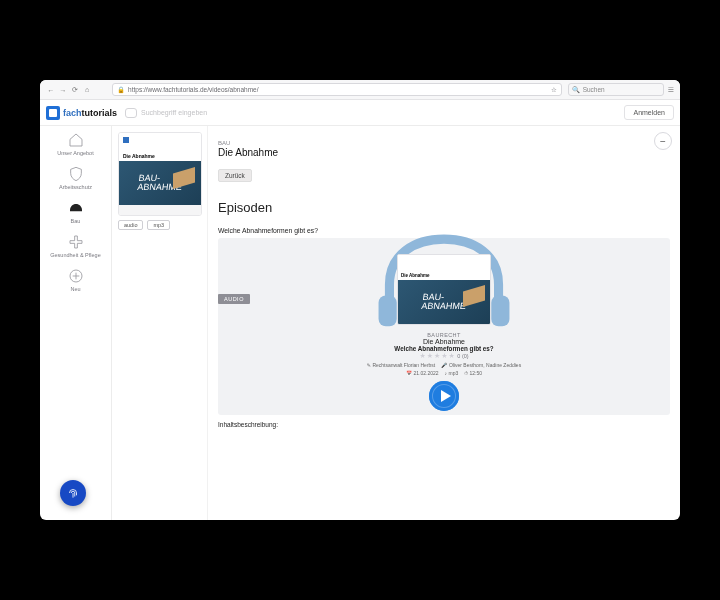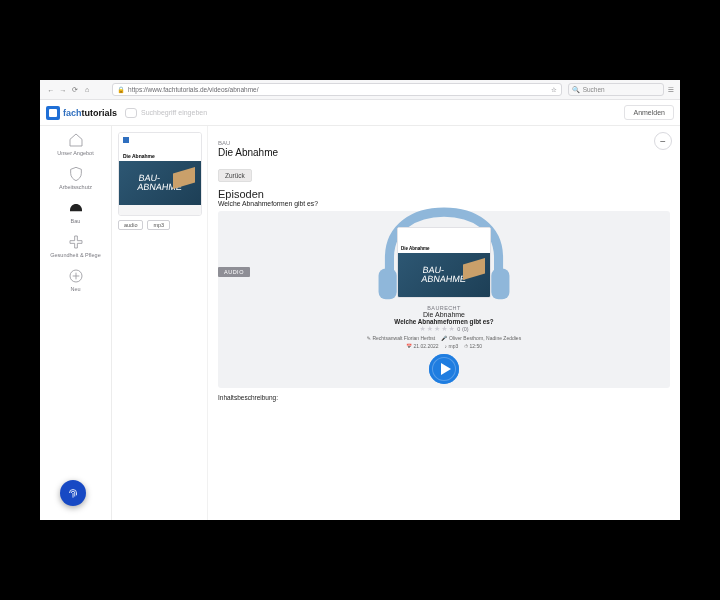--- a/index.html
+++ b/index.html
@@ -1,17 +1,17 @@
 <!DOCTYPE html>
 <html><head>
 <meta charset="utf-8">
 <style>
   *{box-sizing:border-box;margin:0;padding:0;font-family:Arial,Helvetica,sans-serif}
   body{background:#000;width:720px;height:600px;overflow:hidden;display:flex;align-items:center;justify-content:center}
-  .window{width:640px;height:440px;background:#fff;border-radius:0;box-shadow:0 4px 24px rgba(0,0,0,.5);display:flex;flex-direction:column;overflow:hidden}
+  .window{width:640px;height:440px;background:#fff;border-radius:6px;box-shadow:0 4px 24px rgba(0,0,0,.5);display:flex;flex-direction:column;overflow:hidden}
   
   .chrome{height:20px;background:#f7f7f8;display:flex;align-items:center;padding:0 6px;font-size:7px;color:#555;border-bottom:1px solid #e4e4e6}
   .chrome .nav-btn{width:10px;height:10px;display:flex;align-items:center;justify-content:center;margin-right:2px;color:#777}
   .chrome .spacer{width:18px}
   .chrome .lock{margin-right:3px}
   .urlbar{flex:1;background:#fff;border:1px solid #d8d8dc;border-radius:3px;height:13px;display:flex;align-items:center;padding:0 4px;color:#6b6b70;font-size:6.5px}
   .urlbar .url{flex:1}
   .chrome .search{width:96px;height:13px;border:1px solid #d8d8dc;border-radius:3px;display:flex;align-items:center;padding:0 4px;margin-left:6px;font-size:6.5px;color:#888}
   .chrome .menu{margin-left:4px;color:#888}
   
@@ -44,21 +44,21 @@
   .thumb .art::after{content:"";position:absolute;right:6px;top:6px;width:22px;height:22px;background:#caa06a;clip-path:polygon(0 30%,100% 0,100% 70%,0 100%)}
   .thumb .foot{height:10px;background:#f5f5f6;font-size:4px;color:#999;display:flex;align-items:center;padding:0 3px}
   .thumb-btns{display:flex;gap:4px;margin-top:4px}
   .thumb-btns button{font-size:5.5px;border:1px solid #cfcfd4;background:#fff;border-radius:2px;padding:1px 5px;color:#555}
   
   .detail{flex:1;padding:8px 10px;position:relative;overflow:hidden;min-width:0}
   .collapse{position:absolute;top:6px;right:8px;width:18px;height:18px;border:1px solid #d9d9de;border-radius:50%;display:flex;align-items:center;justify-content:center;font-size:10px;color:#555;background:#fff}
   .eyebrow{font-size:6px;color:#8a8a90;margin-top:6px}
   .title{font-size:10px;font-weight:400;color:#111;margin:1px 0 6px}
   .back{display:inline-block;font-size:6.5px;background:#eceaea;border:1px solid #dedede;border-radius:2px;padding:2px 6px;color:#444;margin-bottom:6px}
-  .section-h{font-size:11px;color:#222;margin:0 0}
+  .section-h{font-size:13px;color:#222;margin:12px 0}
   .q{font-size:6.8px;color:#222;margin-bottom:4px}
   .ep-card{position:relative;background:#f1f2f4;border-radius:3px;margin-top:2px;padding:0 0 4px}
   .ep-badge{position:absolute;left:0;top:56px;background:#8e8e95;color:#fff;font-size:5.5px;padding:2px 6px;border-radius:1px;letter-spacing:.5px}
   .ep-inner{display:flex;flex-direction:column;align-items:center;padding-top:6px}
   .ep-art-wrap{position:relative;width:118px;height:86px}
   .headphones{position:absolute;inset:-14px -20px auto -20px;height:100px;pointer-events:none}
   .headphones svg{width:100%;height:100%}
   .ep-art{position:absolute;left:12px;top:10px;width:94px;border:1px solid #e1e1e5;border-radius:2px;overflow:hidden;background:#fff}
   .ep-art .t-top{height:16px;background:#fff;position:relative}
   .ep-art .label{font-size:4.5px;font-weight:700;padding:2px 3px}

